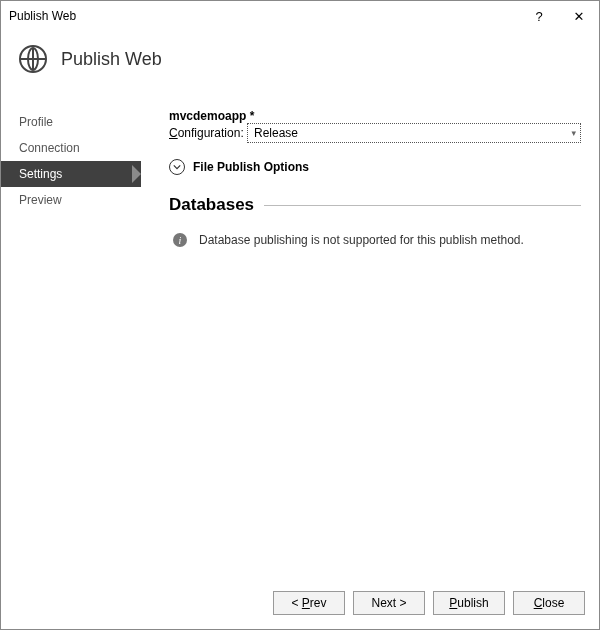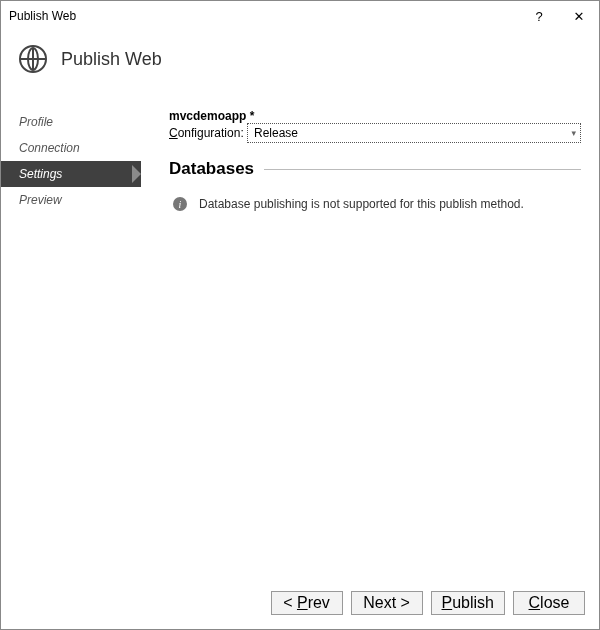--- a/index.html
+++ b/index.html
@@ -43,21 +43,21 @@
     .globe .ellipse {
       position: absolute; width: 12px; height: 24px;
       border: 2px solid #444; border-radius: 50%;
     }
     .header-title { font-size: 18px; margin-left: 14px; color: #333; }
     .body {
       flex: 1; display: flex; min-height: 0;
     }
     .sidebar { width: 140px; padding: 20px 0; }
     .nav-item {
-      padding: 6px 18px; color: #555; cursor: pointer; font-style: italic;
+      padding: 6px 18px; color: #555; cursor: pointer;
     }
     .nav-item.active {
       background: #404040; color: #fff; position: relative;
     }
     .nav-item.active::after {
       content: ""; position: absolute; right: -9px; top: 50%;
       transform: translateY(-50%);
       border: 9px solid transparent;
       border-left-color: #8b8b8b;
     }
@@ -109,21 +109,21 @@
     }
     .info-text { color: #333; font-size: 12px; }
     .footer {
       border-top: 0; padding: 12px 14px 14px 0;
       display: flex; justify-content: flex-end; gap: 8px;
     }
     .btn {
       min-width: 72px; height: 24px;
       border: 1px solid #999;
       background: #f3f3f3;
-      font-size: 16px;
+      font-size: 12px;
       cursor: pointer;
       padding: 0 10px;
       font-family: inherit;
     }
     .btn .u { text-decoration: underline; }
   </style>
 </head>
 <body>
 
 <div class="window">
@@ -166,20 +166,28 @@
       <div class="profile-name">mvcdemoapp *</div>
 
       <div class="row">
         <label><span class="u">C</span><span>onfiguration:</span></label>
         <div class="select">
           <span>Release</span>
           <span class="caret">▾</span>
         </div>
       </div>
 
+      <div class="expander">
+        <div class="chev">
+          <svg viewBox="0 0 10 10">
+              <path d="M1 3 L5 7 L9 3" fill="none" stroke="#333" stroke-width="1.5"></path>
+            </svg>
+        </div>
+        <span class="label">File Publish Options</span>
+      </div>
 
       <div class="section-label">
         <span>Databases</span>
         <span class="line"></span>
       </div>
 
       <div class="info-row">
         <div class="info-icon">i</div>
         <div class="info-text">Database publishing is not supported for this publish method.</div>
       </div>

